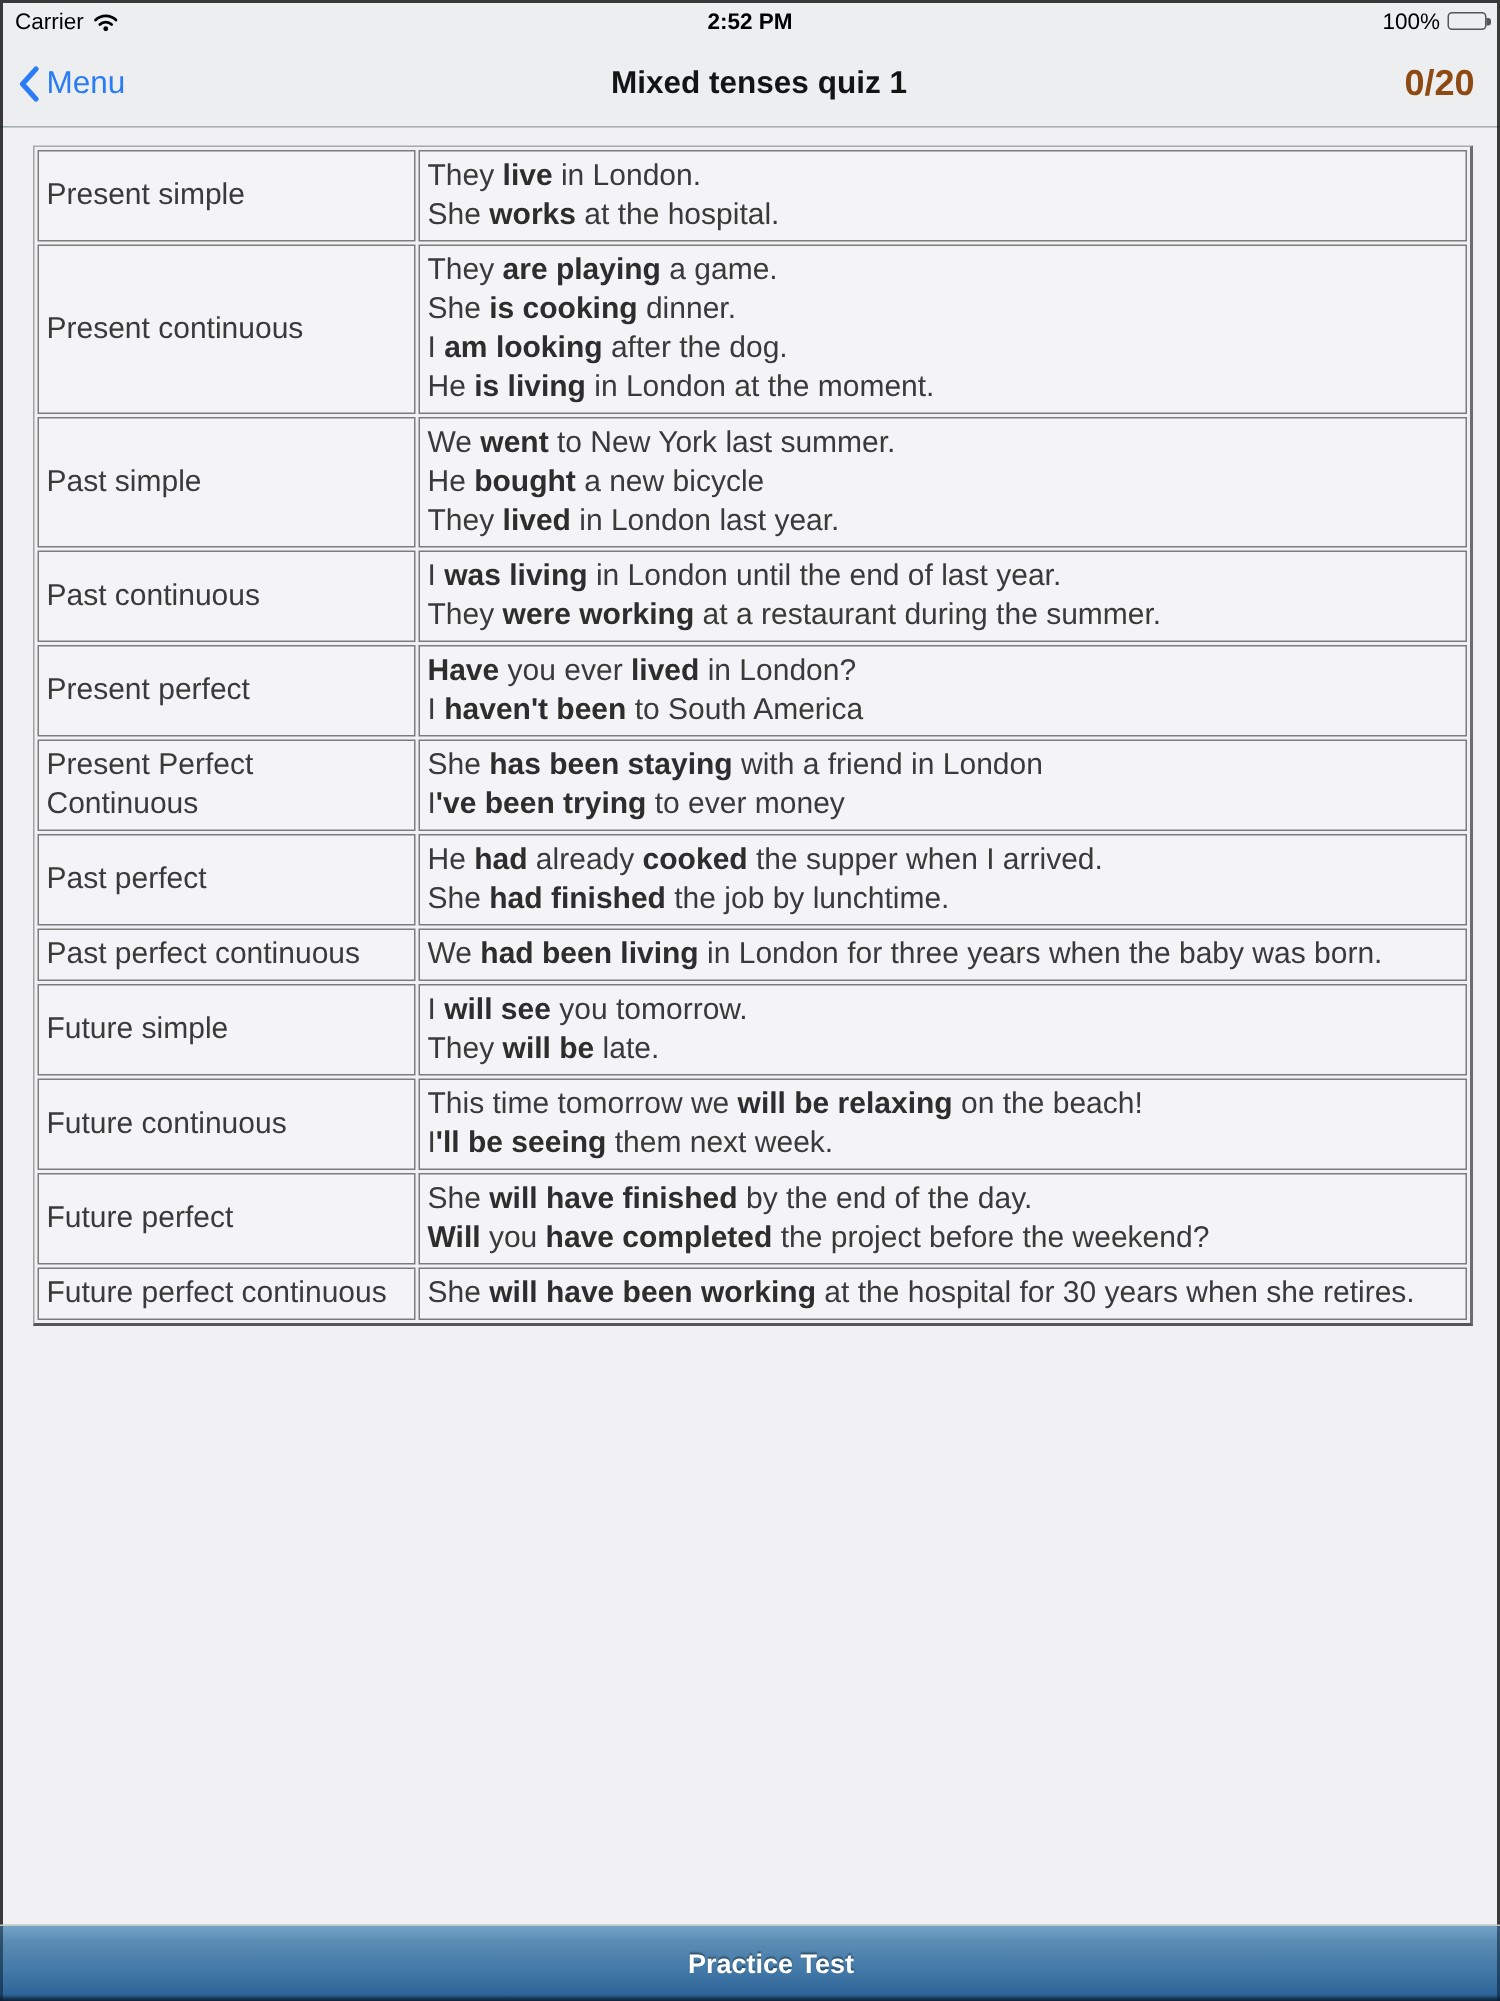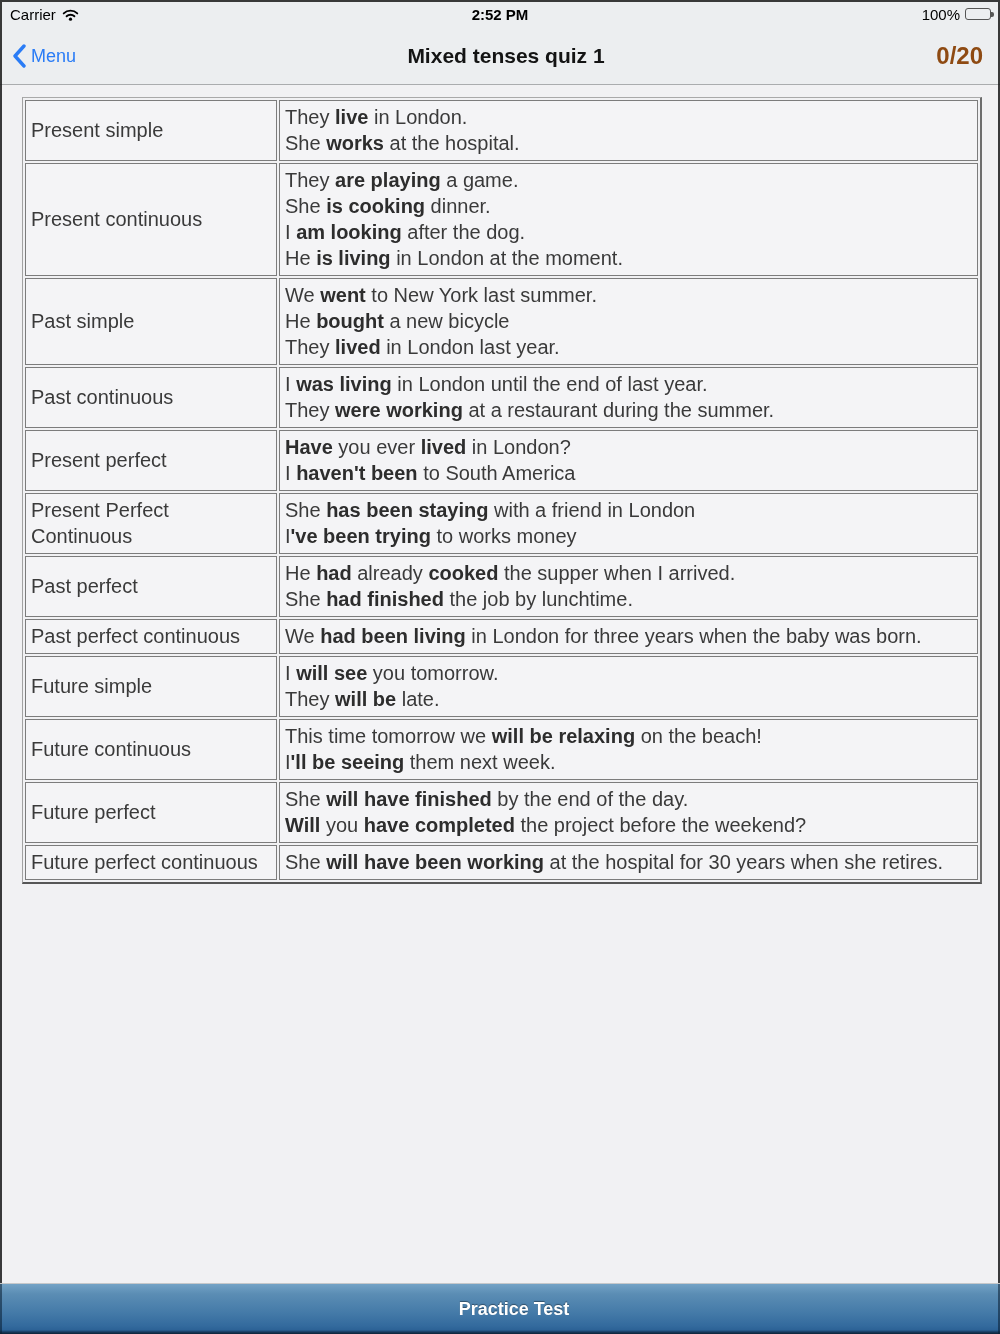--- a/index.html
+++ b/index.html
@@ -71,21 +71,21 @@
     position: relative;
     display: flex;
     align-items: center;
     flex: 0 0 auto;
   }
   .back-button {
     display: flex; align-items: center; gap: 5px;
     background: none; border: none; cursor: pointer;
     color: var(--accent, #2a7cf6);
     font-family: inherit;
-    font-size: 18px;
+    font-size: 21px;
     padding: 0 0 0 12px;
     position: relative; z-index: 2;
   }
   .back-button svg { display: block; }
   .nav-title {
     position: absolute; left: 12px; right: 0; text-align: center;
     font-size: 21px; font-weight: bold; color: #141414;
   }
   .nav-score {
     margin-left: auto;
@@ -224,21 +224,21 @@
             <td class="tense-cell">Present perfect</td>
             <td class="examples-cell">
               <div class="sentence"><b>Have</b><span> you ever </span><b>lived</b><span> in London?</span></div>
               <div class="sentence"><span>I </span><b>haven't been</b><span> to South America</span></div>
             </td>
           </tr>
           <tr>
             <td class="tense-cell">Present Perfect Continuous</td>
             <td class="examples-cell">
               <div class="sentence"><span>She </span><b>has been staying</b><span> with a friend in London</span></div>
-              <div class="sentence"><span>I</span><b>'ve been trying</b><span> to works money</span></div>
+              <div class="sentence"><span>I</span><b>'ve been trying</b><span> to ever money</span></div>
             </td>
           </tr>
           <tr>
             <td class="tense-cell">Past perfect</td>
             <td class="examples-cell">
               <div class="sentence"><span>He </span><b>had</b><span> already </span><b>cooked</b><span> the supper when I arrived.</span></div>
               <div class="sentence"><span>She </span><b>had finished</b><span> the job by lunchtime.</span></div>
             </td>
           </tr>
           <tr>

